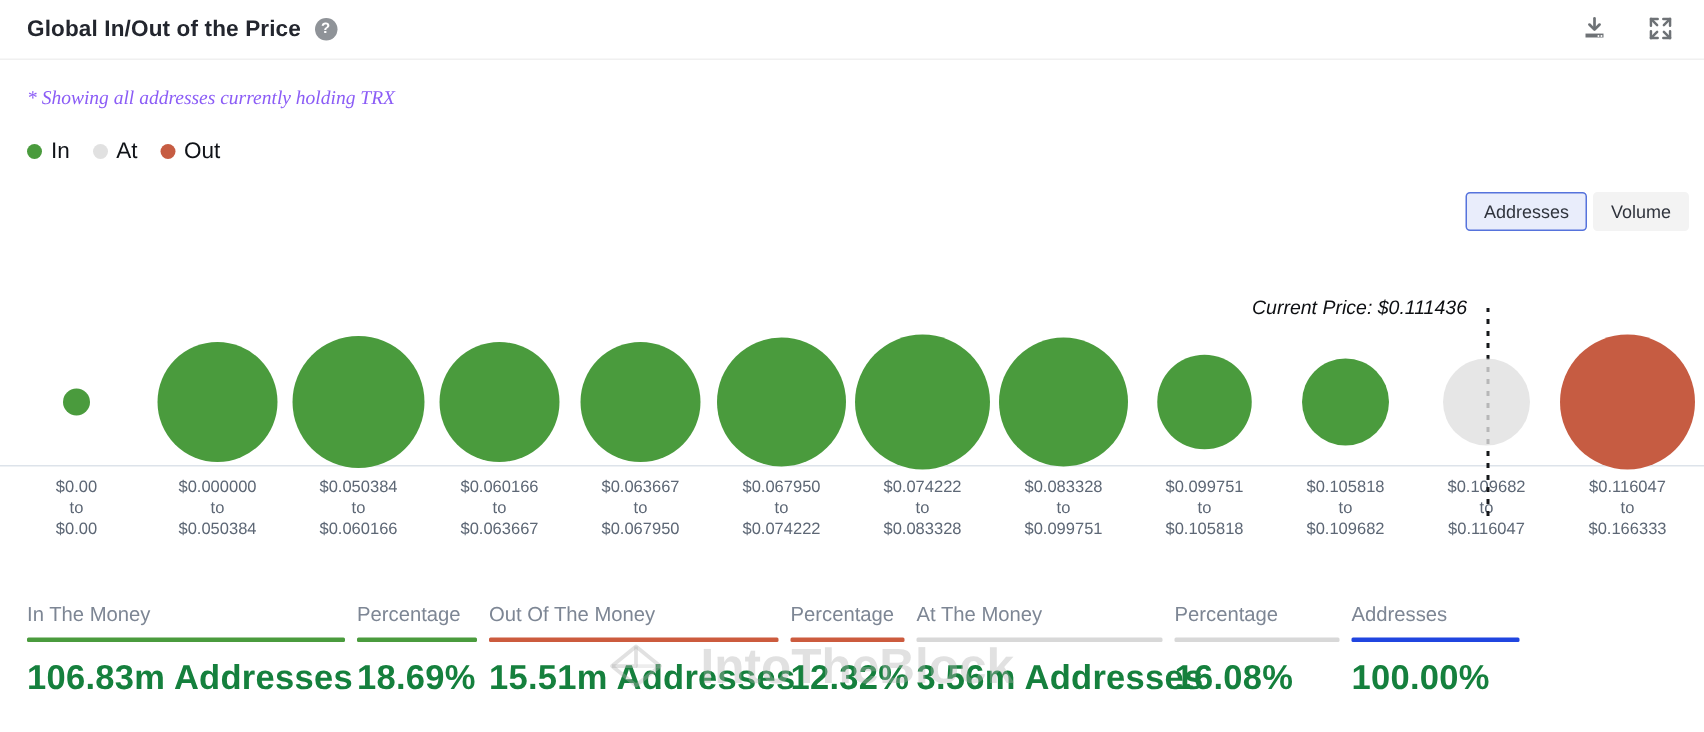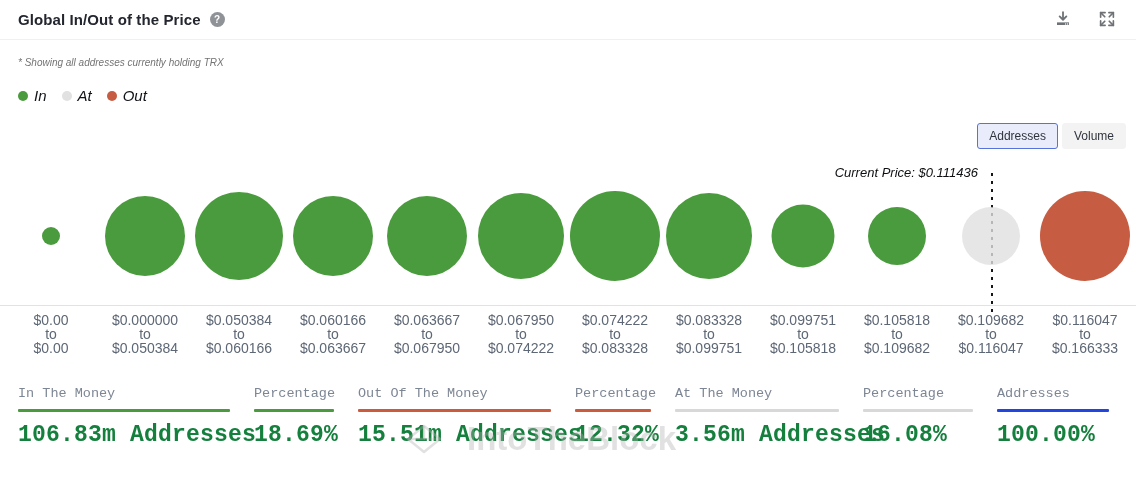--- a/index.html
+++ b/index.html
@@ -10,49 +10,49 @@
   .header { display:flex; justify-content:space-between; align-items:center;
     padding:10px 20px 11px 18px; border-bottom:1px solid #f0f0f0; }
   .title-wrap { display:flex; align-items:center; gap:9px; }
   .title { font-size:15px; font-weight:700; color:#23262e; letter-spacing:.1px; }
   .help { width:15px; height:15px; border-radius:50%; background:#8f9398; color:#fff;
     font-size:10px; font-weight:700; display:inline-flex; align-items:center; justify-content:center; cursor:pointer; }
   .hicons { display:flex; gap:26px; align-items:center; }
   .hicon { width:18px; height:18px; cursor:pointer; }
 
   
-  .note { margin:17px 18px 0; font-size:10px; font-style:italic; color:#737373; }
-  .legend { display:flex; align-items:center; gap:15px; margin:19px 18px 0;font-style:italic; }
+  .note { margin:17px 18px 0; font-size:13px; font-style:italic; color:#8b5cf6;font-family:Liberation Serif, serif; }
+  .legend { display:flex; align-items:center; gap:15px; margin:19px 18px 0; }
   .legend-item { display:flex; align-items:center; gap:6px; font-size:15px; color:#101318; cursor:pointer; }
   .ldot { width:10px; height:10px; border-radius:50%; }
 
   
   .toggle-row { display:flex; justify-content:flex-end; align-items:center; padding:0 10px; margin-top:19px; }
   .btn { font-family:"Liberation Sans", sans-serif; font-size:12px; padding:5px 11px; border-radius:3px;
     cursor:pointer; color:#30343d; }
   .btn.sel { background:#e9edfb; border:1px solid #5673dc; }
   .btn.unsel { background:#f3f3f3; border:1px solid #f3f3f3; margin-left:4px; }
 
   
   .chart-area { position:relative; display:flex; height:140px; margin-top:16px; padding:0 4px; }
-  .chart-col { flex:1 1 0; position:relative; }
+  .chart-col { flex:1 1 0; position:relative;margin-top:27px; }
   .bubble { position:absolute; left:50%; top:71px; transform:translate(-50%,-50%);
     border-radius:50%; z-index:2; cursor:pointer; }
   .price-line { position:absolute; left:50%; top:8px; width:2px; height:142px; z-index:1;
     background-image:repeating-linear-gradient(to bottom,#15171a 0 3px,transparent 3px 8px); }
   .price-label { position:absolute; right:calc(50% + 13px); top:0; white-space:nowrap;
     font-size:13px; font-style:italic; color:#0d0f12; z-index:4; }
   .watermark { position:absolute; left:405px; top:255px; display:flex; align-items:center; gap:24px;
     color:rgba(175,175,175,.38); font-size:33px; font-weight:700; z-index:3; pointer-events:none; }
 
   .axis { display:flex; padding:5px 4px 0; border-top:1px solid #dde3ea; }
-  .axis-col { flex:1 1 0; text-align:center; font-size:14px; line-height:14px; color:#5d6775; padding-top:2px; }
-
-  
-  .stats { display:flex; gap:24px; padding-left:18px; margin-top:31px;font-family:Liberation Mono, monospace; }
+  .axis-col { flex:1 1 0; text-align:center; font-size:11px; line-height:14px; color:#5d6775; padding-top:2px; }
+
+  
+  .stats { display:flex; gap:8px; padding-left:18px; margin-top:42px; }
   .stat-label { font-size:13.5px; color:#7d8694; }
   .stat-rule { height:3px; margin:8px 0 10px; border-radius:1px; }
   .stat-value { font-size:23px; font-weight:700; color:#15803d; white-space:nowrap; letter-spacing:.2px; }
 </style>
 </head>
 <body>
 
 <div>
   <div class="header">
     <div class="title-wrap">

